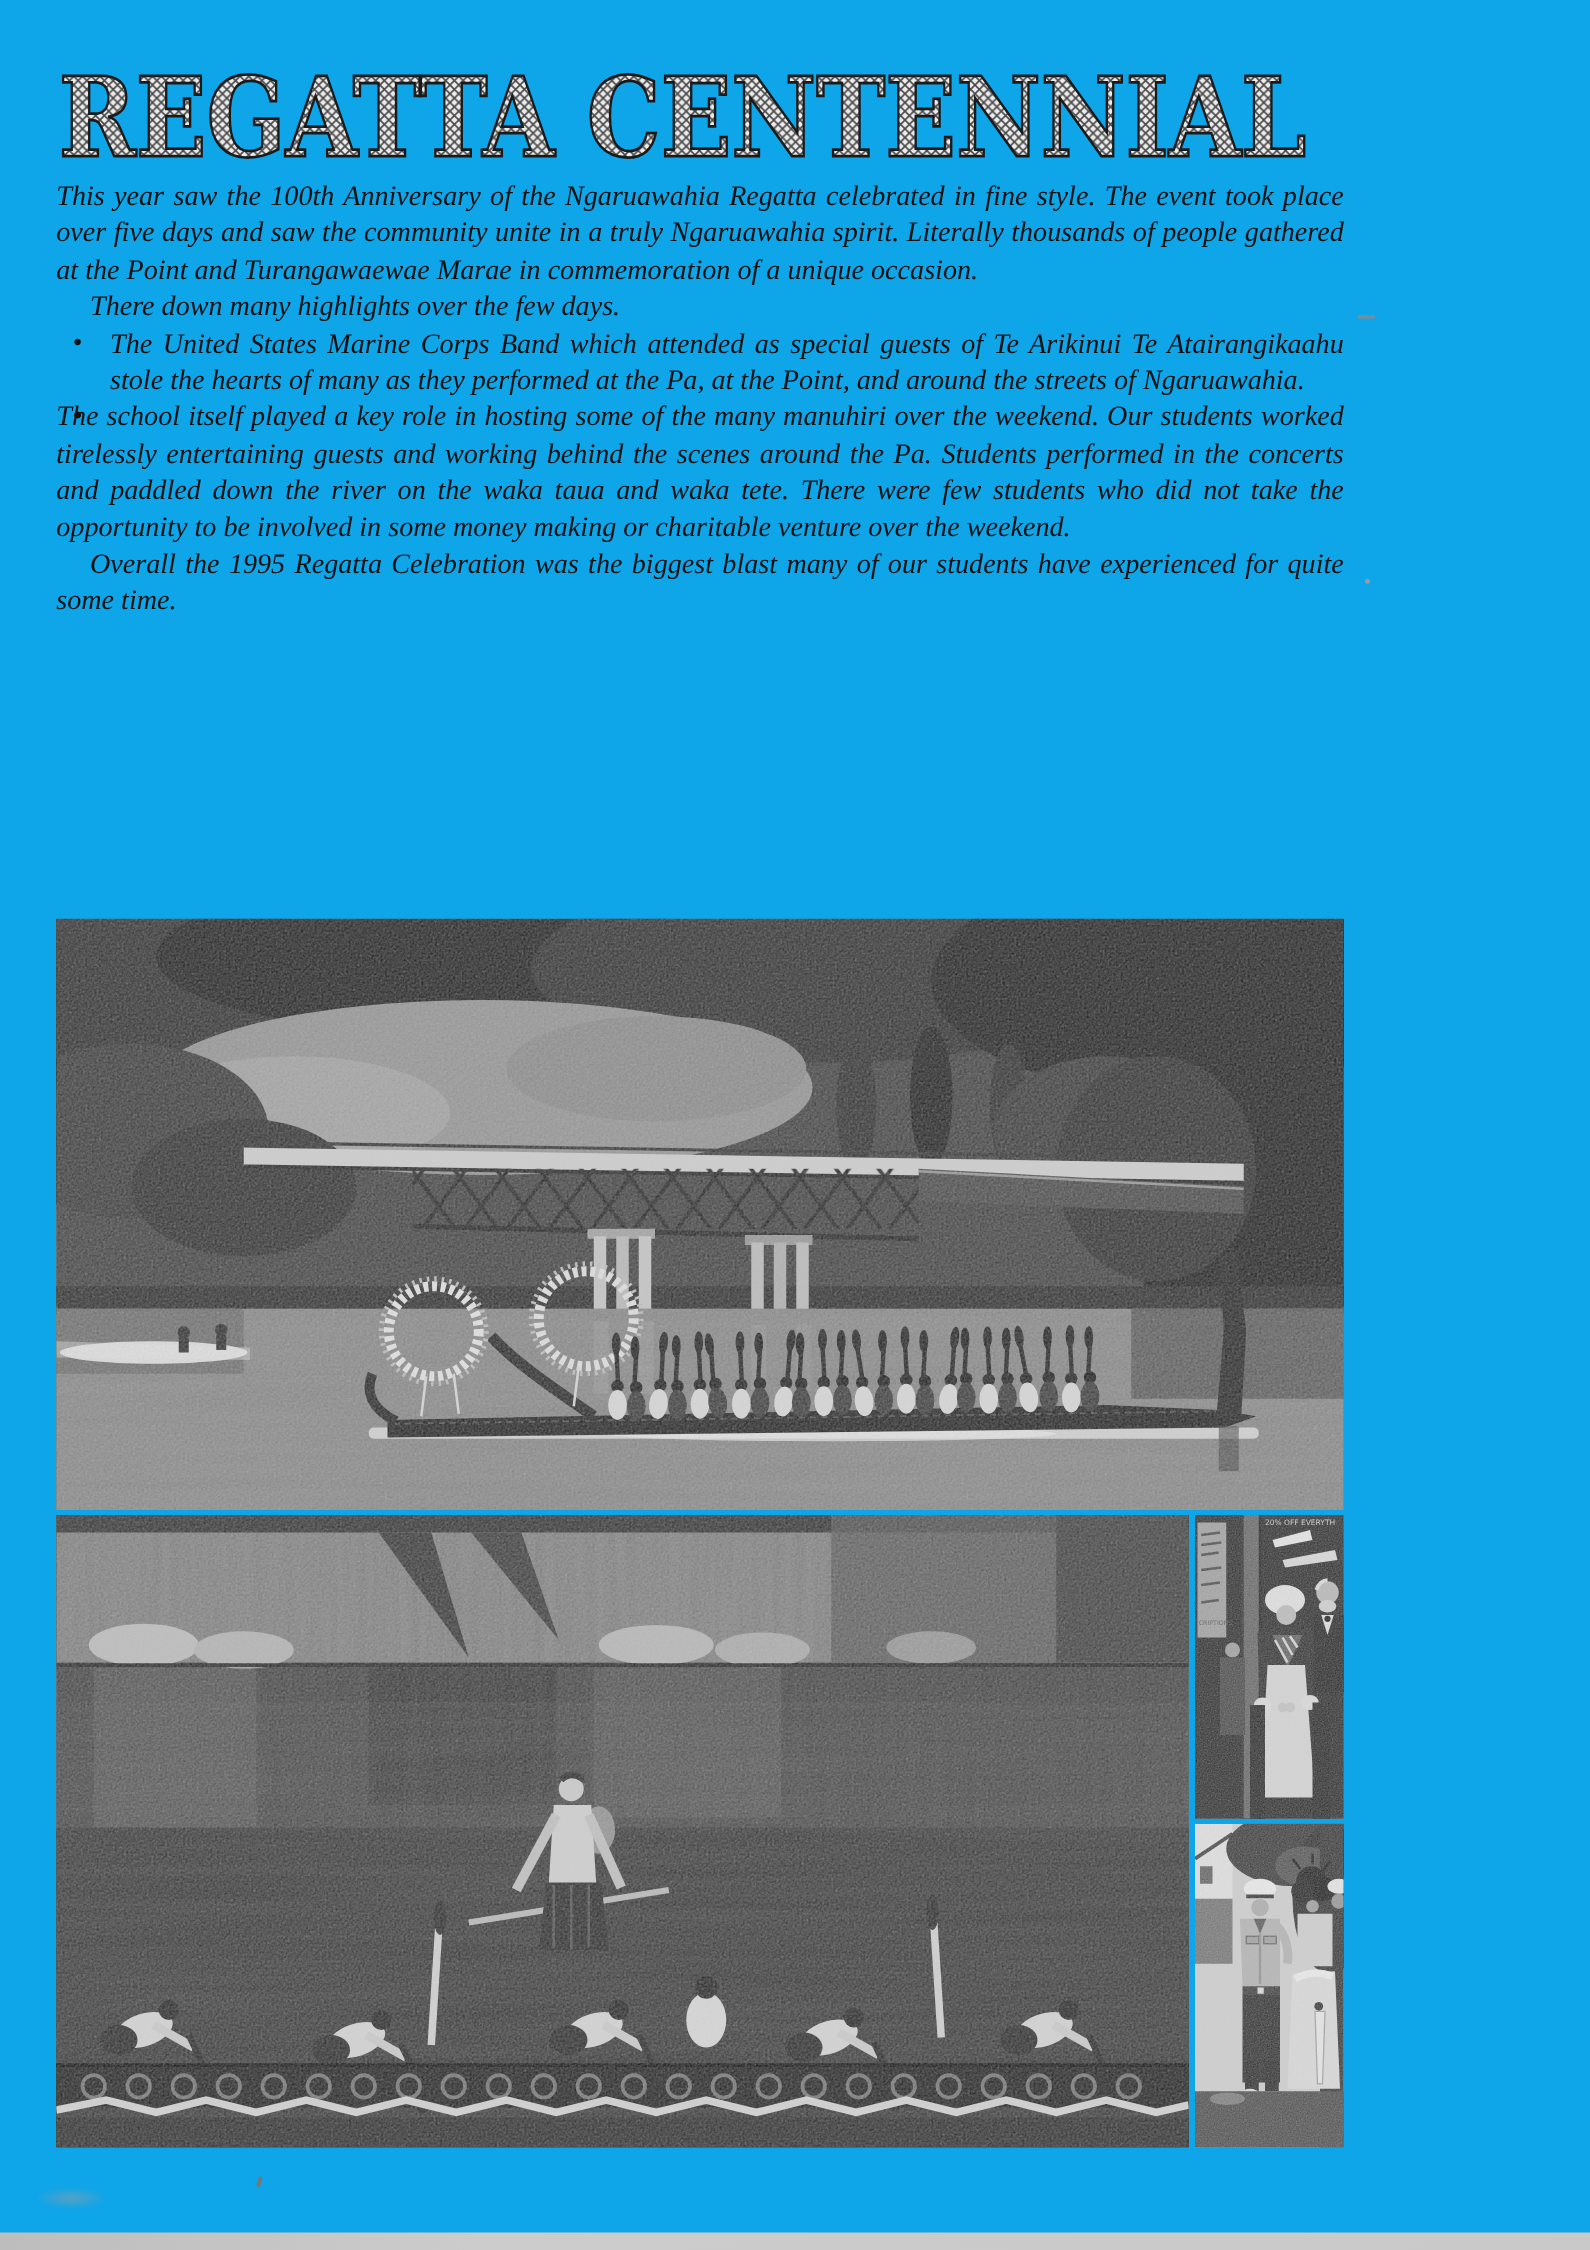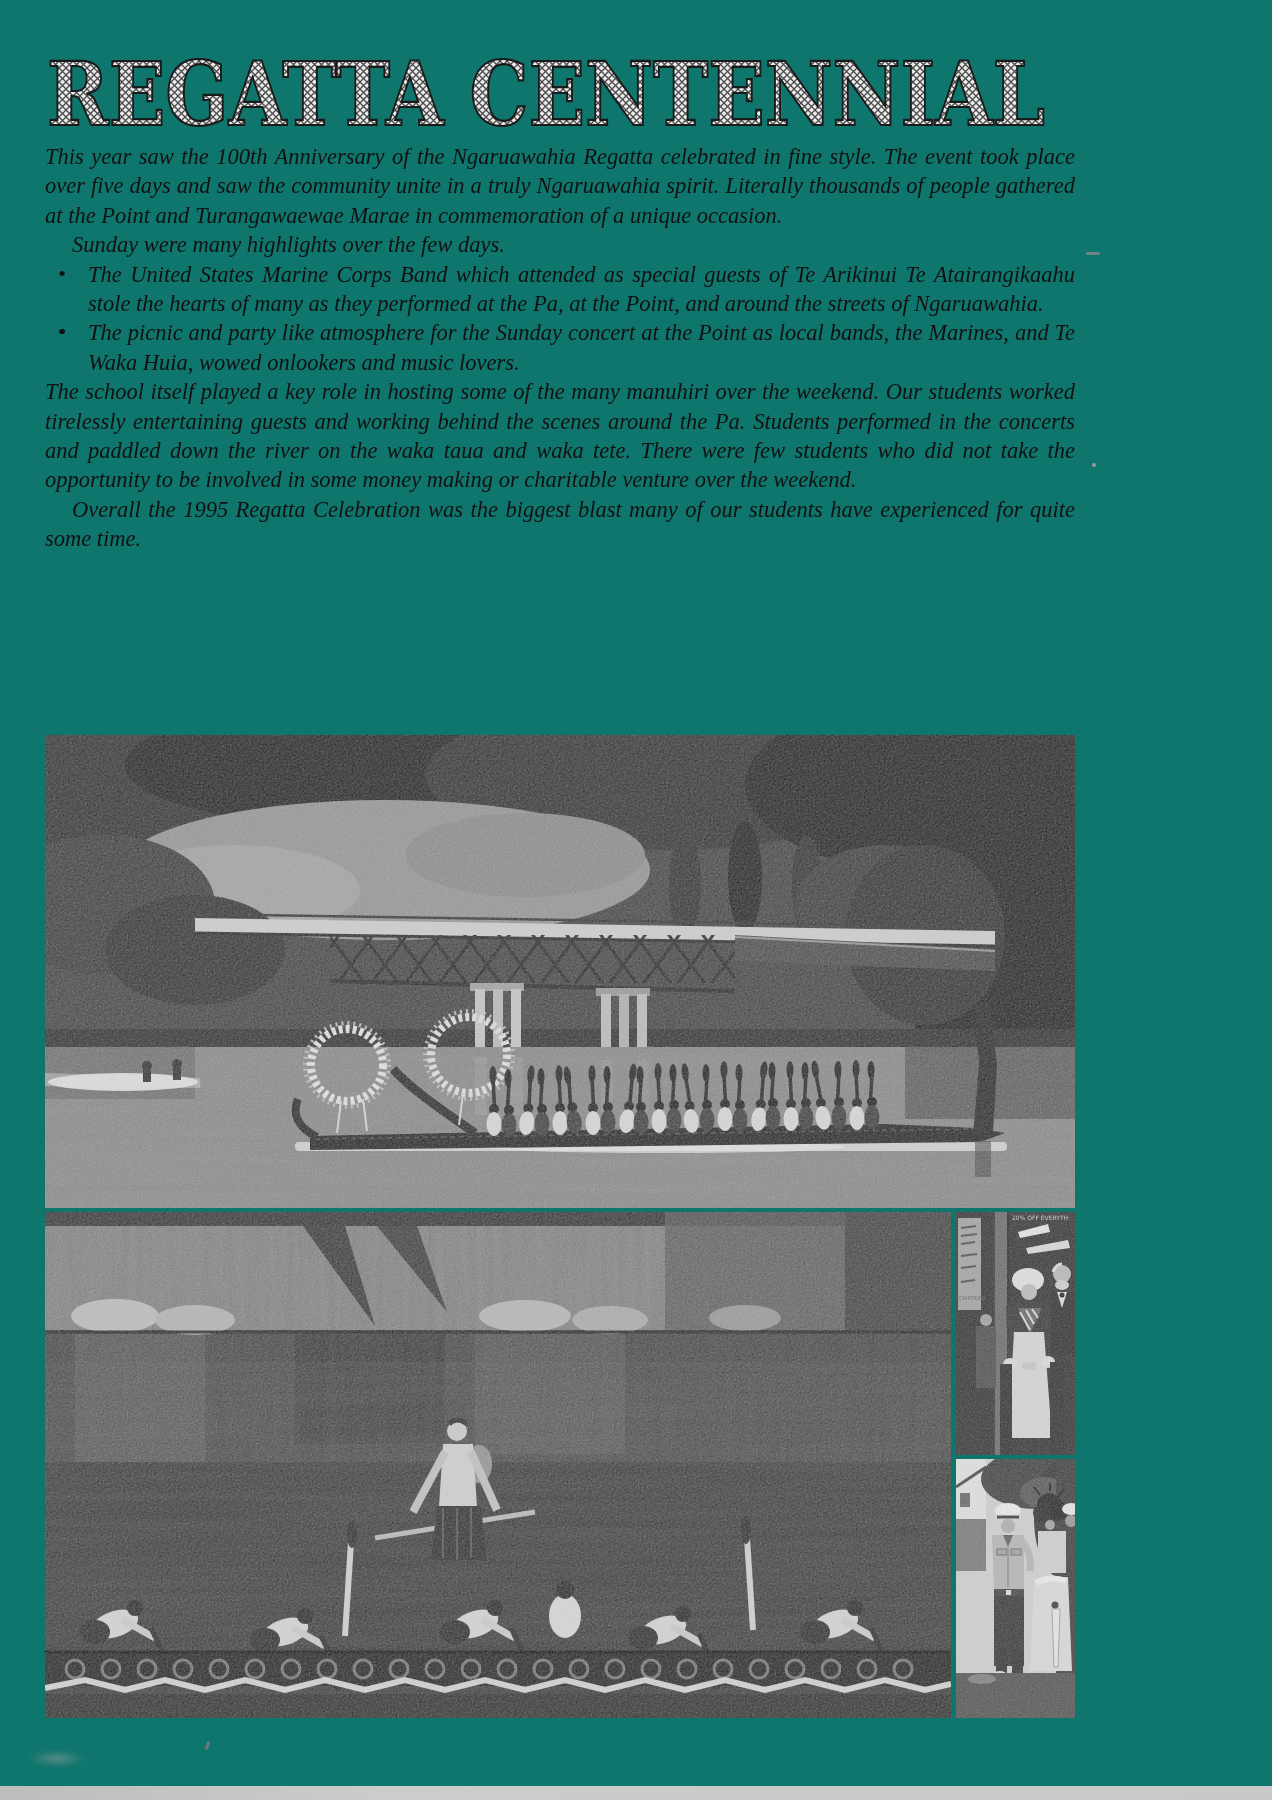--- a/index.html
+++ b/index.html
@@ -1,16 +1,16 @@
 <!DOCTYPE html>
 <html><head>
 <meta charset="utf-8">
 <style>
   html,body{margin:0;padding:0;background:#e8e8e8;}
-  .page{position:relative;width:1272px;height:1800px;background:#0f766e;overflow:hidden;
+  .page{position:relative;width:1272px;height:1800px;background:#0ea5e9;overflow:hidden;
         font-family:"Liberation Serif", serif;color:#111;}
   .masthead{position:absolute;left:45px;top:40px;width:1005px;height:102px;}
   .masthead svg{display:block;}
   .bodytext{position:absolute;left:45px;top:142px;width:1030px;
             font-size:22.5px;line-height:29.4px;text-align:justify;font-style:italic;}
   .bodytext p{margin:0;}
   .ind{text-indent:27px;}
   ul.blist{list-style:none;margin:0;padding:0;}
   ul.blist li{position:relative;padding-left:43px;text-align:justify;}
   ul.blist .mark{position:absolute;left:13px;top:-1px;font-size:22px;}
@@ -45,35 +45,34 @@
           <rect width="7" height="7" fill="#ececec"></rect>
           <path d="M0 0 L7 7 M7 0 L0 7" stroke="#4a4a4a" stroke-width="1.3"></path>
         </pattern>
       </defs>
       <text x="2" y="85" font-family="DejaVu Serif, serif" font-weight="bold" font-size="88" textLength="998" lengthAdjust="spacingAndGlyphs" fill="url(#hx)" stroke="#1a1a1a" stroke-width="2.2">REGATTA CENTENNIAL</text>
     </svg>
   </div>
 
   <div class="bodytext">
     <p>This year saw the 100th Anniversary of the Ngaruawahia Regatta celebrated in fine style. The event took place over five days and saw the community unite in a truly Ngaruawahia spirit. Literally thousands of people gathered at the Point and Turangawaewae Marae in commemoration of a unique occasion.</p>
-    <p class="ind">Sunday were many highlights over the few days.</p>
+    <p class="ind">There down many highlights over the few days.</p>
     <ul class="blist">
       <li>
         <span class="mark">•</span>
         <span>The United States Marine Corps Band which attended as special guests of Te Arikinui Te Atairangikaahu stole the hearts of many as they performed at the Pa, at the Point, and around the streets of Ngaruawahia.</span>
       </li>
       <li>
         <span class="mark">•</span>
       </li>
       <li>
         <span class="mark">•</span>
       </li>
       <li>
         <span class="mark">•</span>
-        <span>The picnic and party like atmosphere for the Sunday concert at the Point as local bands, the Marines, and Te Waka Huia, wowed onlookers and music lovers.</span>
       </li>
     </ul>
     <p>The school itself played a key role in hosting some of the many manuhiri over the weekend. Our students worked tirelessly entertaining guests and working behind the scenes around the Pa. Students performed in the concerts and paddled down the river on the waka taua and waka tete. There were few students who did not take the opportunity to be involved in some money making or charitable venture over the weekend.</p>
     <p class="ind">Overall the 1995 Regatta Celebration was the biggest blast many of our students have experienced for quite some time.</p>
   </div>
 
   <div class="photo ph1">
     <svg width="1030" height="473" viewBox="0 0 1030 473" preserveAspectRatio="none">
       <defs>
         <filter id="f1g" x="0" y="0" width="100%" height="100%">

